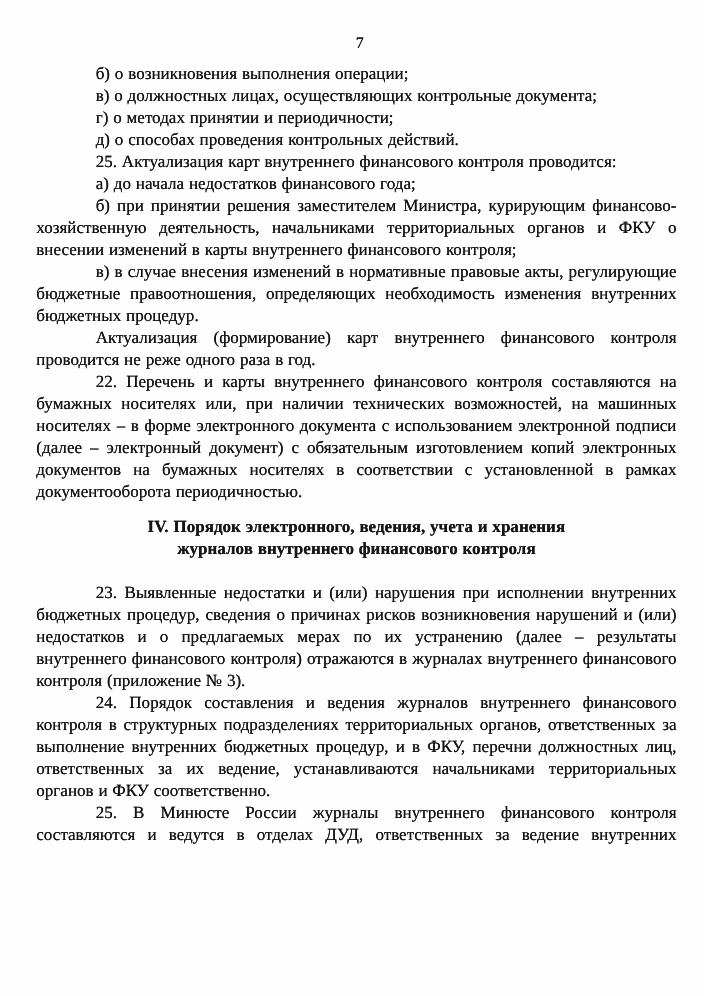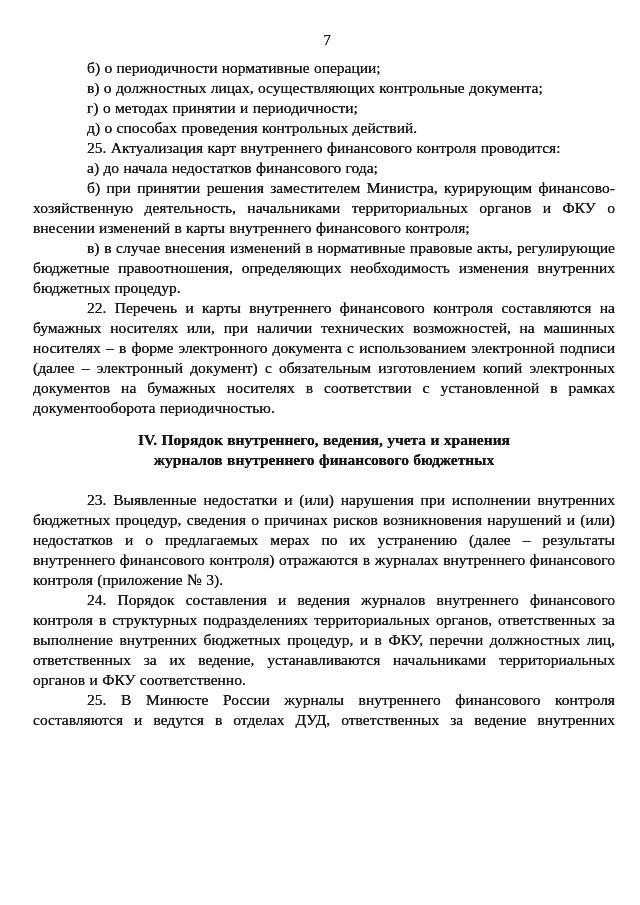--- a/index.html
+++ b/index.html
@@ -58,33 +58,34 @@
 </style>
 </head>
 <body>
 
 <div class="page">
 
   <div class="page-number">7</div>
 
   <div class="body-text">
 
-    <p class="para">б) о периодичности нормативные операции;</p>
+    <p class="para">б) о возникновения выполнения операции;</p>
     <p class="para">в) о должностных лицах, осуществляющих контрольные документа;</p>
     <p class="para">г) о методах принятии и периодичности;</p>
     <p class="para">д) о способах проведения контрольных действий.</p>
     <p class="para">25. Актуализация карт внутреннего финансового контроля проводится:</p>
     <p class="para">а) до начала недостатков финансового года;</p>
     <p class="para">б) при принятии решения заместителем Министра, курирующим финансово-хозяйственную деятельность, начальниками территориальных органов и ФКУ о внесении изменений в карты внутреннего финансового контроля;</p>
     <p class="para">в) в случае внесения изменений в нормативные правовые акты, регулирующие бюджетные правоотношения, определяющих необходимость изменения внутренних бюджетных процедур.</p>
+    <p class="para">Актуализация (формирование) карт внутреннего финансового контроля проводится не реже одного раза в год.</p>
     <p class="para">22. Перечень и карты внутреннего финансового контроля составляются на бумажных носителях или, при наличии технических возможностей, на машинных носителях – в форме электронного документа с использованием электронной подписи (далее – электронный документ) с обязательным изготовлением копий электронных документов на бумажных носителях в соответствии с установленной в рамках документооборота периодичностью.</p>
 
     <h2 class="section-heading">
-      <span class="h-line">IV. Порядок внутреннего, ведения, учета и хранения</span>
-      <span class="h-line">журналов внутреннего финансового бюджетных</span>
+      <span class="h-line">IV. Порядок электронного, ведения, учета и хранения</span>
+      <span class="h-line">журналов внутреннего финансового контроля</span>
     </h2>
 
     <p class="para">23. Выявленные недостатки и (или) нарушения при исполнении внутренних бюджетных процедур, сведения о причинах рисков возникновения нарушений и (или) недостатков и о предлагаемых мерах по их устранению (далее – результаты внутреннего финансового контроля) отражаются в журналах внутреннего финансового контроля (приложение № 3).</p>
     <p class="para">24. Порядок составления и ведения журналов внутреннего финансового контроля в структурных подразделениях территориальных органов, ответственных за выполнение внутренних бюджетных процедур, и в ФКУ, перечни должностных лиц, ответственных за их ведение, устанавливаются начальниками территориальных органов и ФКУ соответственно.</p>
     <p class="para force-last">25. В Минюсте России журналы внутреннего финансового контроля составляются и ведутся в отделах ДУД, ответственных за ведение внутренних</p>
 
   </div>
 
 </div>
 

